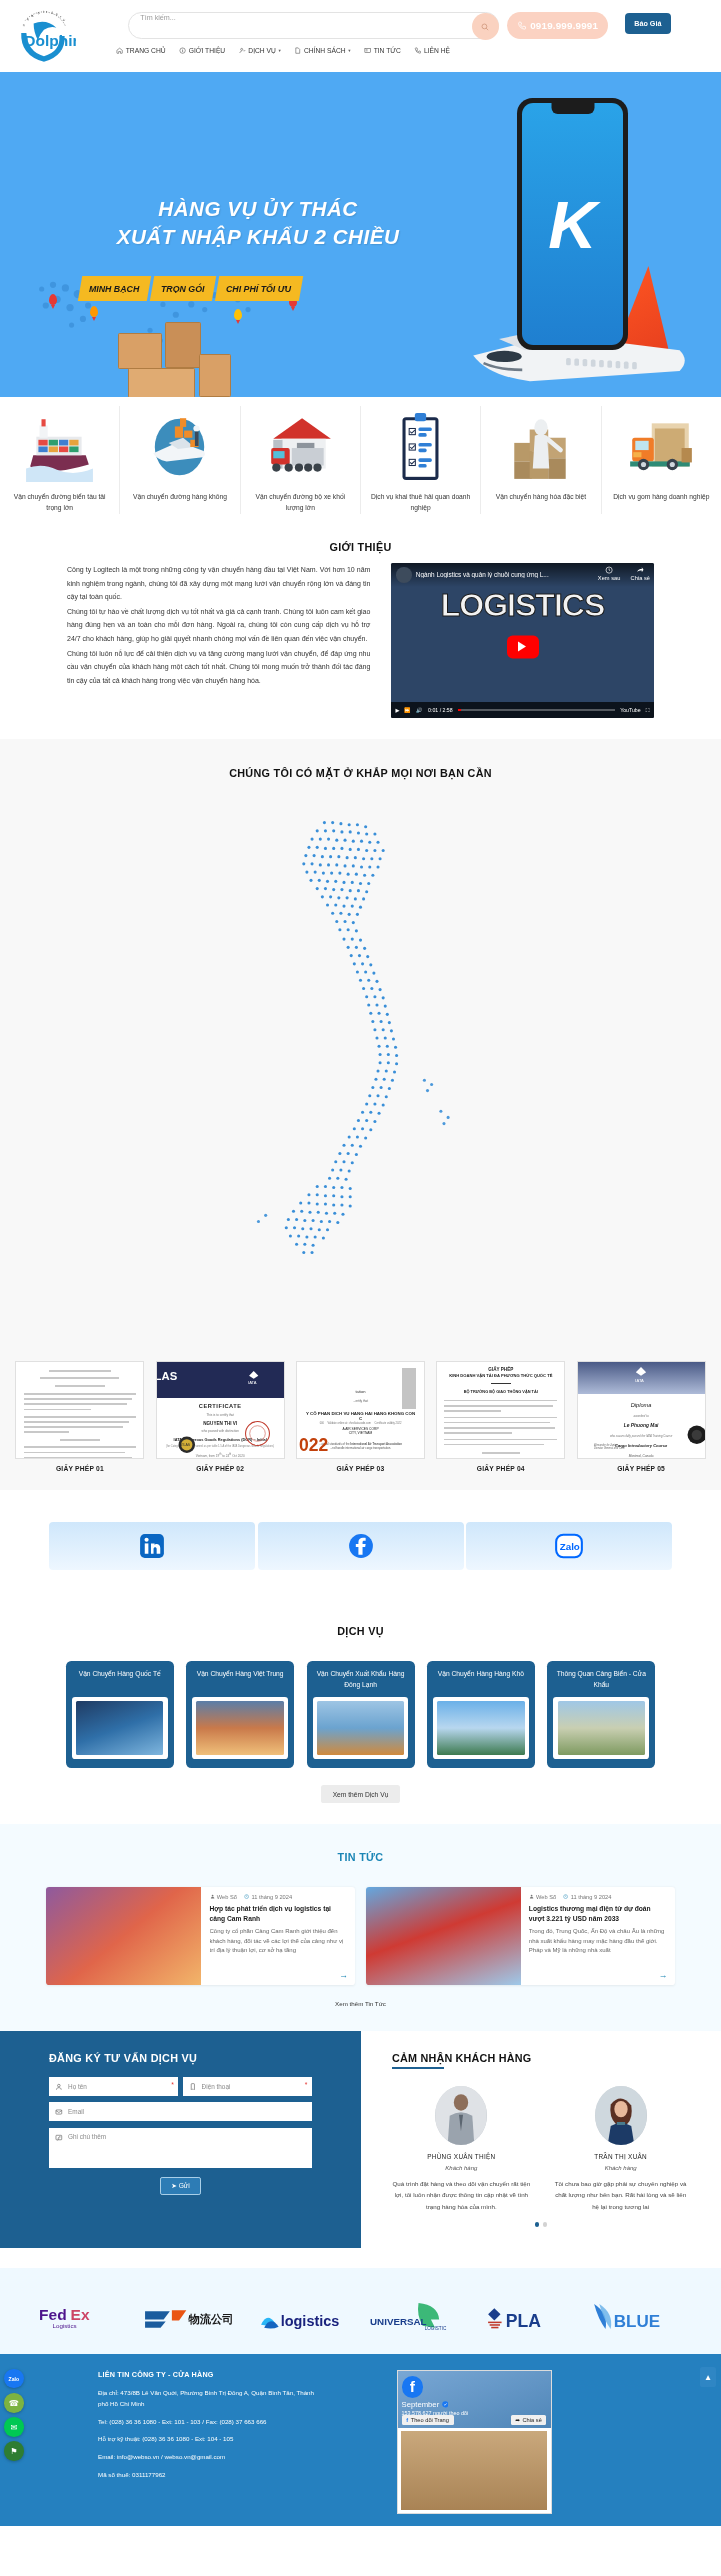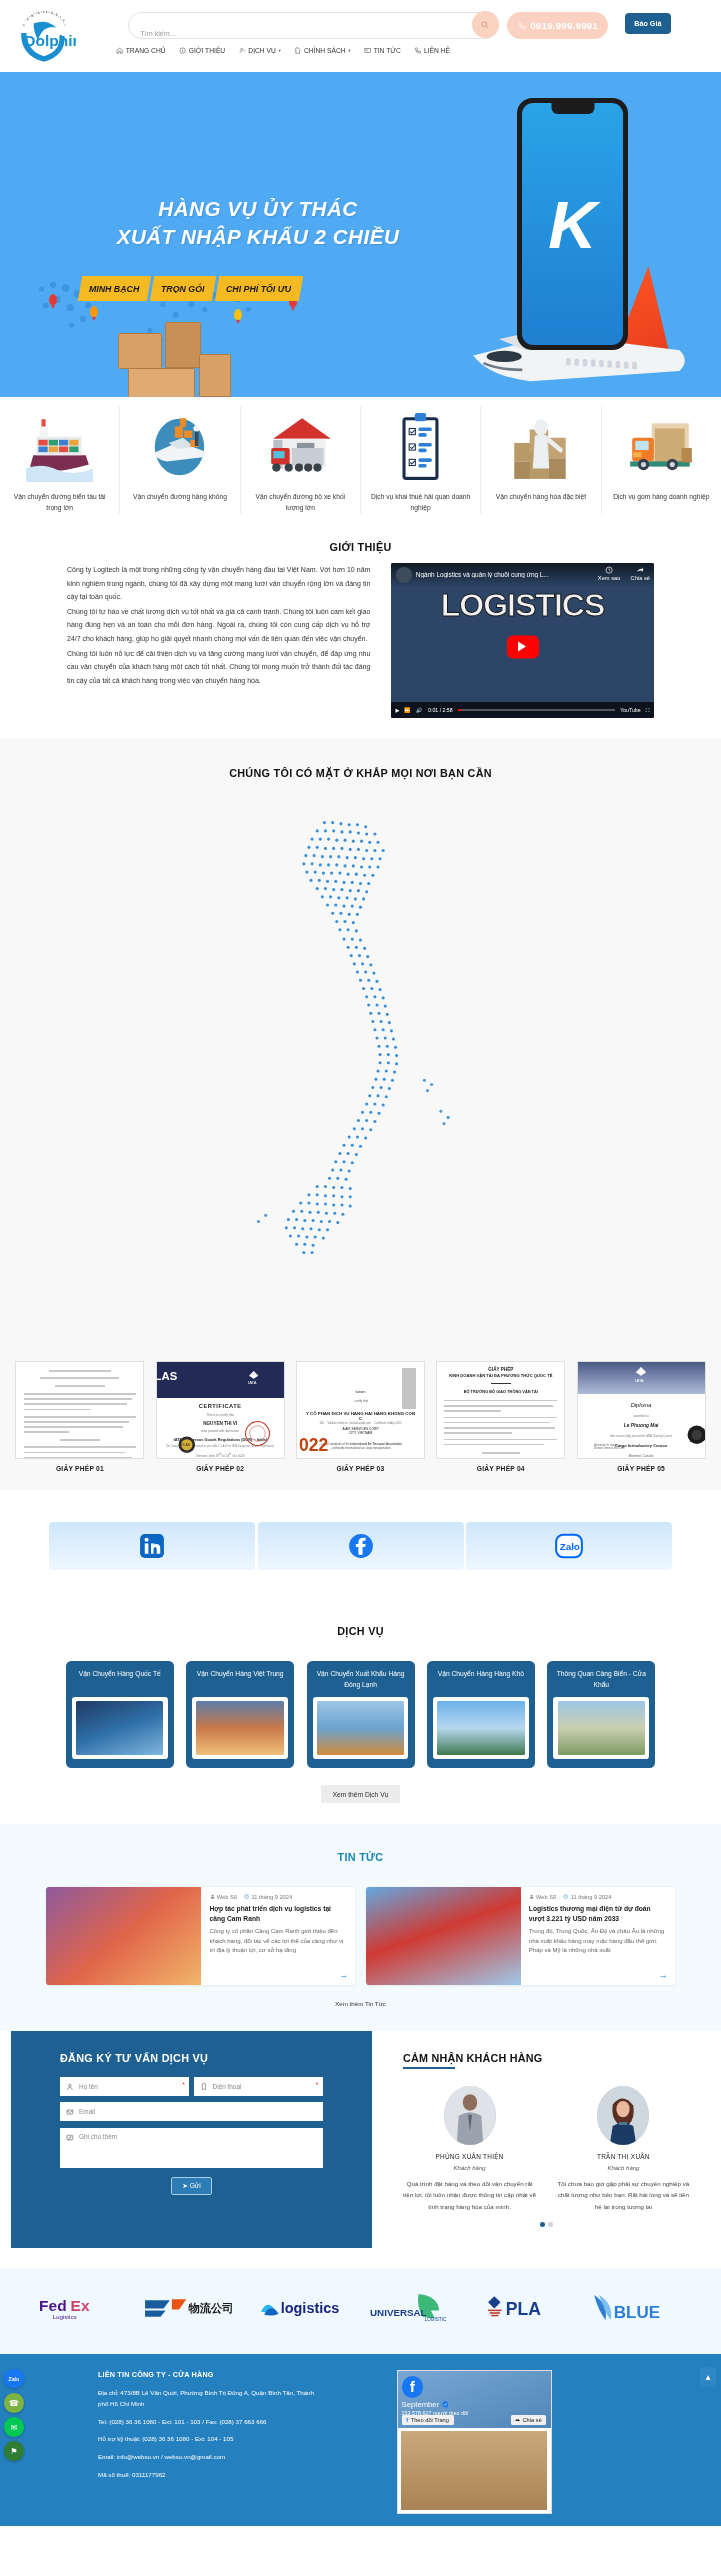--- a/index.html
+++ b/index.html
@@ -7,21 +7,21 @@
     width:721px; background:#fff;
     font-family:"Liberation Sans", sans-serif;
     color:#222; overflow-x:hidden;
   }
   
   .header { height:72px; background:#fff; position:relative; }
   .logo { position:absolute; left:14.4px; top:6.2px; width:62px; height:61px; }
   .logo svg { width:100%; height:100%; }
   .search-wrap {
     position:absolute; left:128px; top:12.4px; width:371px; height:27px;
-    border:0.5px solid #e3e3e3; border-radius:13.4px; background:#fff; display:flex; align-items:flex-end;
+    border:0.5px solid #e3e3e3; border-radius:13.4px; background:#fff; display:flex; align-items:flex-start;
   }
   .search-input {
     flex:1; border:0; outline:0; background:transparent;
     padding:0 11.3px; font-size:7.2px; color:#555; font-family:"Liberation Sans", sans-serif;
   }
   .search-input::placeholder { color:#9b9b9b; }
   .search-btn {
     width:27px; height:27px; border-radius:50%; background:#fad2c0;
     border:0; cursor:pointer; display:flex; align-items:center; justify-content:center;
     margin-right:-0.5px;
@@ -169,21 +169,21 @@
   .news-body { flex:1; padding:7.2px 8.2px; position:relative; }
   .news-meta { font-size:5.7px; color:#777; display:flex; gap:7.2px; align-items:center; }
   .news-meta span { display:flex; align-items:center; gap:2.1px; }
   .news-h { font-size:6.7px; font-weight:bold; color:#1a1a1a; margin:4.1px 0 3.1px; line-height:1.5; }
   .news-p { font-size:6px; color:#666; line-height:1.6; max-height:28px; overflow:hidden; }
   .news-arrow { position:absolute; right:7.2px; bottom:4.1px; color:#1a85b5; font-size:8.8px; }
   .news-more { display:block; margin:15.5px auto 0; background:transparent; border:0;
     font-size:6.2px; color:#333; cursor:pointer; font-family:"Liberation Sans", sans-serif; }
 
   
-  .mid { display:flex; padding:0 0 20.6px;margin-left:11px; }
+  .mid { display:flex; padding:0 0 20.6px; }
   .form-col { width:361px; background:#1d6091; padding:20.6px 49px 25px; }
   .form-h { color:#fff; font-size:10.8px; font-weight:bold; letter-spacing:0.3px; margin-bottom:13.4px; }
   .f-row { display:flex; gap:4.1px; margin-bottom:6.2px; }
   .f-field { background:#fff; display:flex; align-items:center; gap:5.2px; padding:5.7px 6.2px; flex:1; position:relative; }
   .f-field input, .f-field textarea {
     border:0; outline:0; flex:1; font-size:6.4px; color:#333;
     font-family:"Liberation Sans", sans-serif; resize:none;
   }
   .f-field input::placeholder, .f-field textarea::placeholder { color:#8a8a8a; }
   .req { color:#e53935; font-size:6.7px; position:absolute; right:4.6px; top:4.1px; }
@@ -202,21 +202,21 @@
     background:linear-gradient(160deg,#d6d9dd,#b9bfc6); overflow:hidden; position:relative; }
   .testi-name { font-size:6.4px; letter-spacing:0.3px; color:#222; margin-top:8.2px; }
   .testi-role { font-size:6px; font-style:italic; color:#555; margin-top:4.6px; }
   .testi-text { font-size:6.2px; color:#444; line-height:1.85; margin-top:6.7px; }
   .dots { display:flex; gap:3.1px; justify-content:center; margin-top:10.3px; }
   .dot { width:4.6px; height:4.6px; border-radius:50%; background:#d3d3d3; cursor:pointer; }
   .dot.on { background:#1d6091; }
 
   
   .partners { background:#eff9ff; padding:13.4px 0 20.6px; }
-  .p-row { display:flex; align-items:flex-start; justify-content:center; gap:17.5px; margin-top:11.3px; height:41px; }
+  .p-row { display:flex; align-items:flex-end; justify-content:center; gap:17.5px; margin-top:11.3px; height:41px; }
 
   
   .footer { background:#2580bf; color:#fff; padding:15.5px 0 12.4px; display:flex; }
   .f-left { width:381px; padding:0 57px 0 98px; }
   .f-title { font-size:7.2px; font-weight:bold; letter-spacing:0.2px; margin-bottom:9.3px; }
   .f-line { font-size:6.2px; line-height:1.7; margin-bottom:7.2px; }
   .fb-box { width:155px; background:#fff; border:0.5px solid #dcdcdc; margin-left:15.5px; }
   .fb-head { height:57px; background:linear-gradient(160deg,#79a7d4,#4f86b8); position:relative; color:#fff; padding:4.1px; }
   .fb-logo { position:absolute; left:4.1px; top:5.2px; width:21.6px; height:21.6px; border-radius:50%;
     background:#1877f2; color:#fff; font-size:15.5px; font-weight:bold; display:flex; align-items:center; justify-content:center; }

